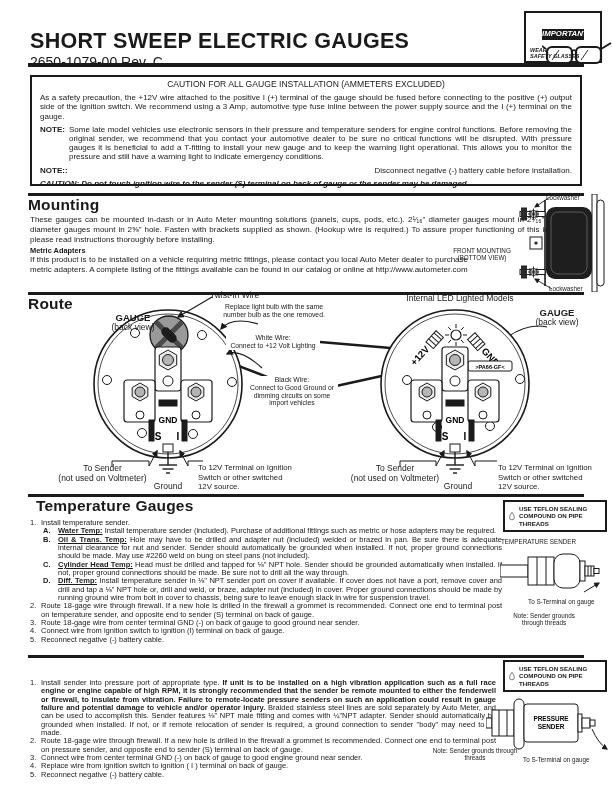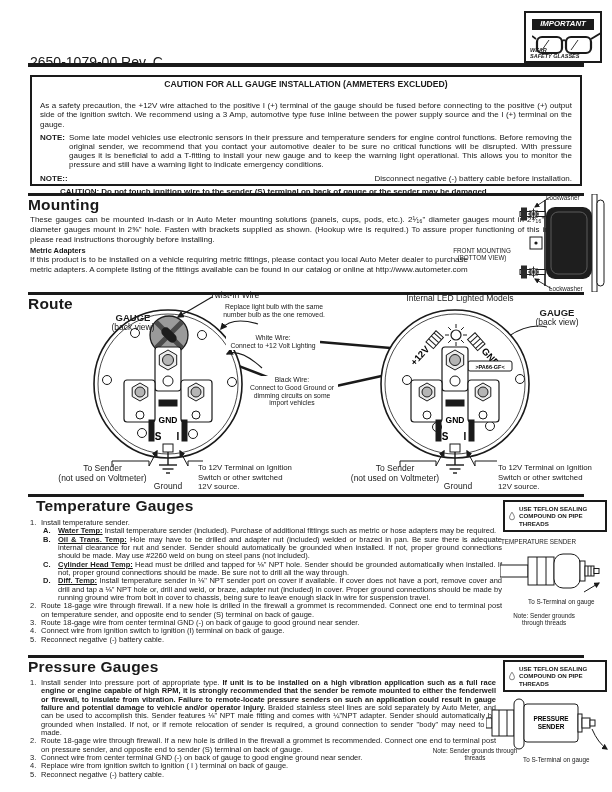--- a/index.html
+++ b/index.html
@@ -5,33 +5,33 @@
   html,body{margin:0;padding:0;background:#9a9a9a}
   .page{position:relative;width:612px;height:792px;margin:0 auto;background:#fff;
         font-family:"Liberation Sans","DejaVu Sans",sans-serif;color:#1a1a1a;overflow:hidden}
   .abs{position:absolute}
   .sep{position:absolute;left:28px;width:556px;height:2.5px;background:#1a1a1a}
   .head-rule{position:absolute;left:28px;top:63px;width:556px;height:3.5px;background:#1a1a1a}
   .kicker{position:absolute;left:30px;top:17px;font-size:11.5px;font-weight:bold;letter-spacing:.2px}
   .doc-title{position:absolute;left:30px;top:29px;font-size:21.5px;font-weight:bold;letter-spacing:.3px}
   .revision{position:absolute;left:30px;top:54px;font-size:14px}
   .badge{position:absolute;left:524px;top:11px;width:78px;height:52px;border:2.5px solid #1a1a1a;
-         background:#fff;padding:6px;box-sizing:border-box}
+         background:#fff;padding:16px;box-sizing:border-box}
   .badge-top{background:#1a1a1a;color:#fff;font-size:7.8px;font-weight:bold;font-style:italic;
              text-align:center;line-height:10.5px;height:10.5px}
   .badge-bottom{position:absolute;left:4px;bottom:2px;font-size:5.5px;font-weight:bold;
                 font-style:italic;line-height:6px}
   .caution-box{position:absolute;left:30px;top:75px;width:552px;height:111px;border:2px solid #1a1a1a;
                padding:3px 8px;box-sizing:border-box;font-size:8px;line-height:9.2px}
-  .cb-title{text-align:center;font-weight:bold;font-size:8.6px;margin-bottom:1px}
-  .cb-body{text-align:justify;margin:12px 0 4px 0}
+  .cb-title{text-align:center;font-weight:normal;font-size:8.6px;margin-bottom:1px}
+  .cb-body{text-align:justify;margin:4px 0 4px 0}
   .note-row{display:flex;margin-bottom:4px}
   .note-label{flex:none;width:29px;font-weight:bold}
   .note-text{flex:1;text-align:justify}
-  .cb-caution{font-weight:bold;margin-left:20px}
+  .cb-caution{font-weight:bold;font-style:italic;margin-left:0}
   .sec-title{position:absolute;font-size:15.5px;font-weight:bold;letter-spacing:.2px}
   .body-text{position:absolute;font-size:8px;line-height:10px;text-align:justify}
   .minor-title{position:absolute;font-size:7.4px;font-weight:bold}
   .small{position:absolute;font-size:6.3px;line-height:7.4px}
   .center{text-align:center}
   .wlabel{position:absolute;font-size:8.5px;line-height:9.6px;text-align:center}
   .wlabel .b{font-weight:bold;font-size:9.5px}
   .ann{position:absolute;font-size:6.8px;line-height:7.8px;background:#fff;text-align:center}
   .list{position:absolute;font-size:7.5px;line-height:8.35px}
   .li{display:flex}
@@ -43,20 +43,21 @@
   .teflon{position:absolute;display:flex;gap:4px;align-items:center;border:2px solid #1a1a1a;
           background:#fff;width:104px;padding:3px 4px;box-sizing:border-box}
   .teflon .tx{font-size:6.2px;line-height:7.4px;font-weight:bold}
   svg text{font-family:"Liberation Sans","DejaVu Sans",sans-serif}
 </style>
 </head>
 <body>
 
 <div class="page">
 
+  <div class="doc-title">SHORT SWEEP ELECTRIC GAUGES</div>
   <div class="revision">2650-1079-00 Rev. C</div>
 
   <div class="badge">
     <div class="badge-top">IMPORTANT</div>
     <svg width="71" height="30" viewBox="0 0 71 30">
       <path d="M4,9 L0,6" stroke="#1a1a1a" stroke-width="1.6" fill="none"></path>
       <path d="M59,9 L69,3" stroke="#1a1a1a" stroke-width="2" fill="none"></path>
       <rect x="5" y="7" width="25" height="16" rx="5" fill="#fff" stroke="#1a1a1a" stroke-width="2.2"></rect>
       <rect x="34" y="7" width="25" height="16" rx="5" fill="#fff" stroke="#1a1a1a" stroke-width="2.2"></rect>
       <path d="M30,12 q2,-4 4,0" stroke="#1a1a1a" stroke-width="1.5" fill="none"></path>
@@ -372,21 +373,20 @@
       <line x1="88" y1="18" x2="88" y2="28"></line>
         <line x1="91" y1="18" x2="91" y2="28"></line>
       <rect x="94" y="20.5" width="5" height="5"></rect>
     </g>
     <path d="M84,44 L99,35" stroke="#1a1a1a" stroke-width="1" fill="none" marker-end="url(#aht)"></path>
   </svg>
   <div class="small" style="left:528px;top:598px;width:85px">To S-Terminal on gauge</div>
   <div class="small center" style="left:502px;top:612px;width:84px">Note: Sender grounds through threads</div>
 
   <div class="sep" style="top:655px"></div>
-  <div class="sec-title" style="left:28px;top:658px">Pressure Gauges</div>
 
   <div class="list" style="left:30px;top:679px;width:466px">
     <div class="li">
       <span class="n">1.</span>
       <span class="t"><span>Install sender into pressure port of appropriate type. </span><span class="bold" style="font-weight:bold">If unit is to be installed on a high vibration application such as a full race engine or engine capable of high RPM, it is strongly recommended that the sender be remote mounted to either the fenderwell or firewall, to insulate from vibration.  Failure to remote-locate pressure senders on such an application could result in gauge failure and potential damage to vehicle and/or operator injury.</span><span> Braided stainless steel lines are sold separately by Auto Meter, and can be used to accomplish this. Sender features ⅛" NPT male fitting and comes with ¼"NPT adapter. Sender should automatically be  grounded when installed. If not, or if remote relocation of sender is required, a ground connection to sender "body" may need to be made.</span></span>
     </div>
     <div class="li">
       <span class="n">2.</span>
       <span class="t">Route 18-gage wire through firewall. If a new hole is drilled in the firewall a grommet is recommended. Connect one end to terminal post on pressure sender, and opposite end to sender (S) terminal on back of gauge.</span>
     </div>

